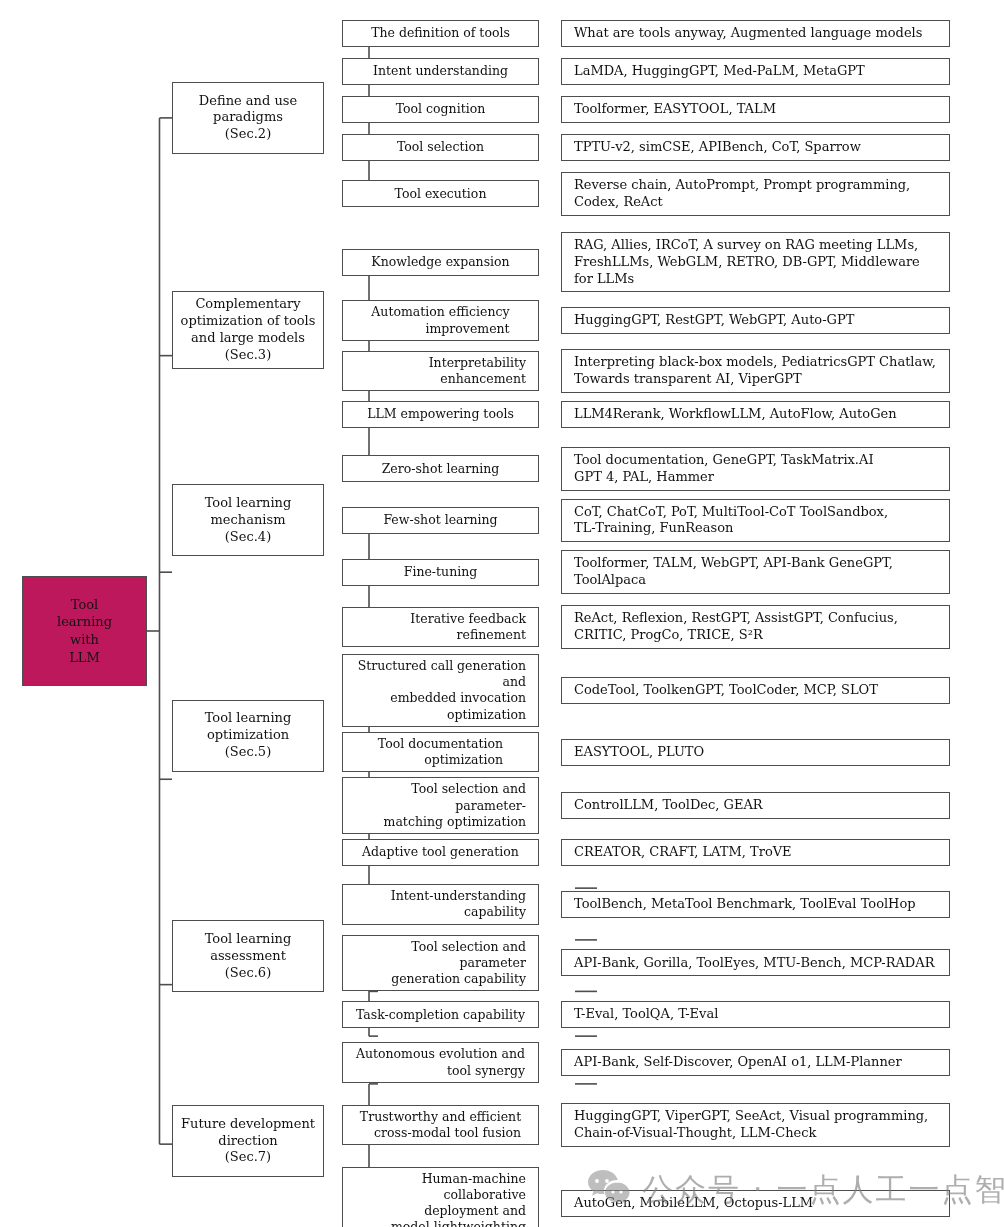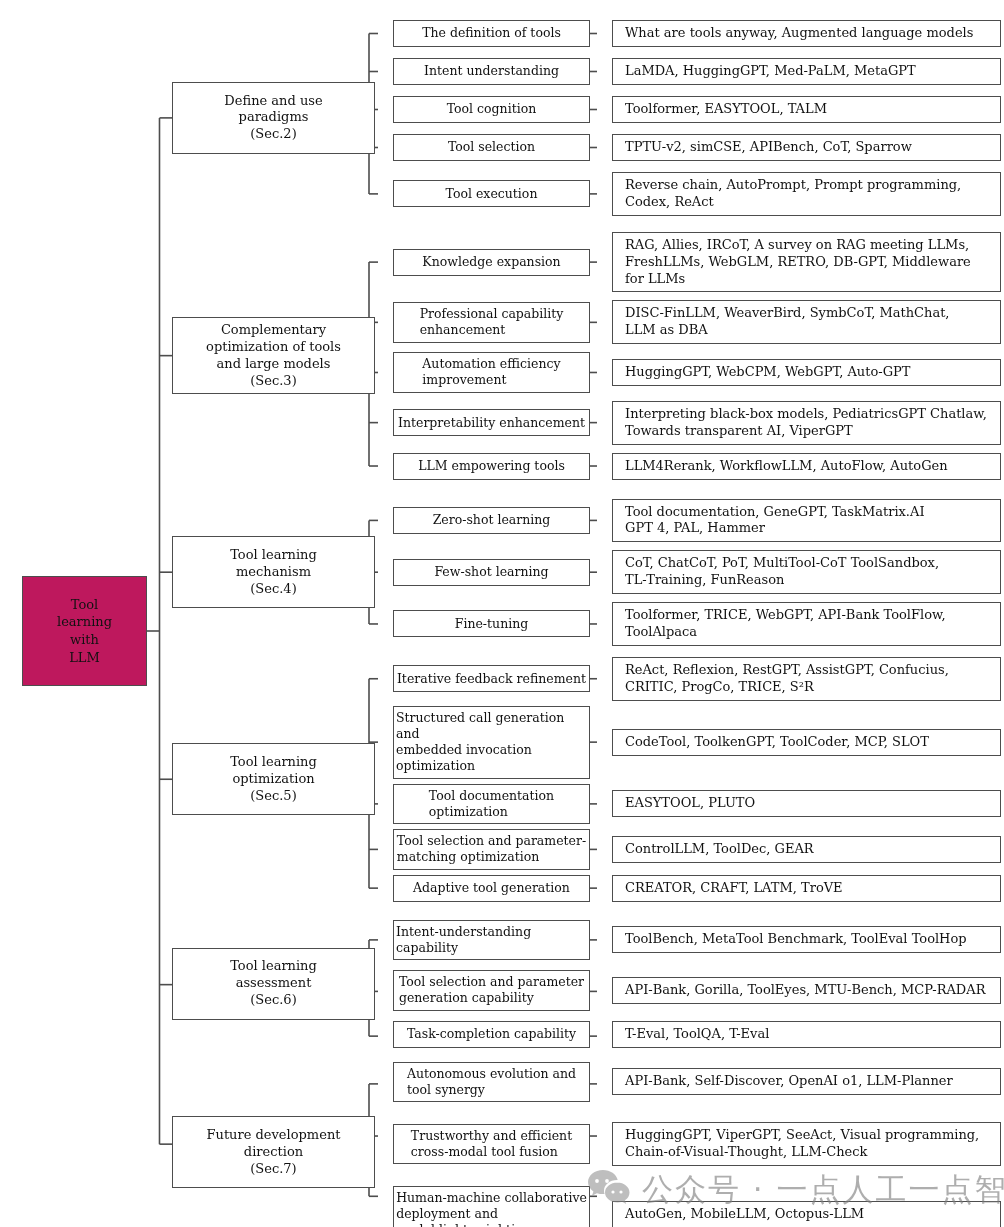--- a/index.html
+++ b/index.html
@@ -26,41 +26,41 @@
   .sec6{margin-top:18px;}
   .sec7{margin-top:14px;}
   .sec2 .pairs{gap:11px;}
   .sec3 .pairs{gap:8px;}
   .sec4 .pairs{gap:8px;}
   .sec5 .pairs{gap:5px;}
   .sec6 .pairs{gap:10px;}
   .sec7 .pairs{gap:20px;}
   .l1box{
     flex:0 0 auto;
-    width:203px;min-height:72px;
+    width:152px;min-height:72px;
     border:1.6px solid #4d4d4d;
     box-sizing:border-box;
     background:#ffffff;
     display:flex;align-items:center;justify-content:center;
     text-align:center;white-space:pre-line;
     font-size:13px;line-height:1.3;
     padding:4px 6px;
   }
   .pairs{display:flex;flex-direction:column;margin-left:18px;}
   .pair{display:flex;align-items:center;}
   .midbox{
     flex:0 0 auto;
     width:197px;min-height:27px;
     border:1.6px solid #4d4d4d;
     box-sizing:border-box;
     background:#ffffff;
     display:flex;align-items:center;justify-content:center;
-    text-align:left;white-space:pre-line;
+    text-align:right;white-space:pre-line;
     font-size:12.5px;line-height:1.3;
-    padding:3px 2px;
+    padding:3px 12px;
   }
   .leafbox{
     flex:0 0 auto;
     width:389px;min-height:27px;
     margin-left:22px;
     border:1.6px solid #4d4d4d;
     box-sizing:border-box;
     background:#ffffff;
     display:flex;align-items:center;
     text-align:left;white-space:pre-line;
@@ -209,29 +209,23 @@
 and large models
 (Sec.3)</div>
       <div class="pairs">
         <div class="pair">
           <div class="midbox">Knowledge expansion</div>
           <div class="leafbox">RAG, Allies, IRCoT, A survey on RAG meeting LLMs,
 FreshLLMs, WebGLM, RETRO, DB-GPT, Middleware
 for LLMs</div>
         </div>
         <div class="pair">
-          <div class="midbox">Professional capability
-enhancement</div>
-          <div class="leafbox">DISC-FinLLM, WeaverBird, SymbCoT, MathChat,
-LLM as DBA</div>
-        </div>
-        <div class="pair">
           <div class="midbox">Automation efficiency
 improvement</div>
-          <div class="leafbox">HuggingGPT, WebCPM, WebGPT, Auto-GPT</div>
+          <div class="leafbox">HuggingGPT, RestGPT, WebGPT, Auto-GPT</div>
         </div>
         <div class="pair">
           <div class="midbox">Interpretability enhancement</div>
           <div class="leafbox">Interpreting black-box models, PediatricsGPT Chatlaw,
 Towards transparent AI, ViperGPT</div>
         </div>
         <div class="pair">
           <div class="midbox">LLM empowering tools</div>
           <div class="leafbox">LLM4Rerank, WorkflowLLM, AutoFlow, AutoGen</div>
         </div>
@@ -248,21 +242,21 @@
           <div class="leafbox">Tool documentation, GeneGPT, TaskMatrix.AI
 GPT 4, PAL, Hammer</div>
         </div>
         <div class="pair">
           <div class="midbox">Few-shot learning</div>
           <div class="leafbox">CoT, ChatCoT, PoT, MultiTool-CoT ToolSandbox,
 TL-Training, FunReason</div>
         </div>
         <div class="pair">
           <div class="midbox">Fine-tuning</div>
-          <div class="leafbox">Toolformer, TRICE, WebGPT, API-Bank ToolFlow,
+          <div class="leafbox">Toolformer, TALM, WebGPT, API-Bank GeneGPT,
 ToolAlpaca</div>
         </div>
       </div>
     </div>
 
     <div class="section sec5">
       <div class="l1box">Tool learning
 optimization
 (Sec.5)</div>
       <div class="pairs">

